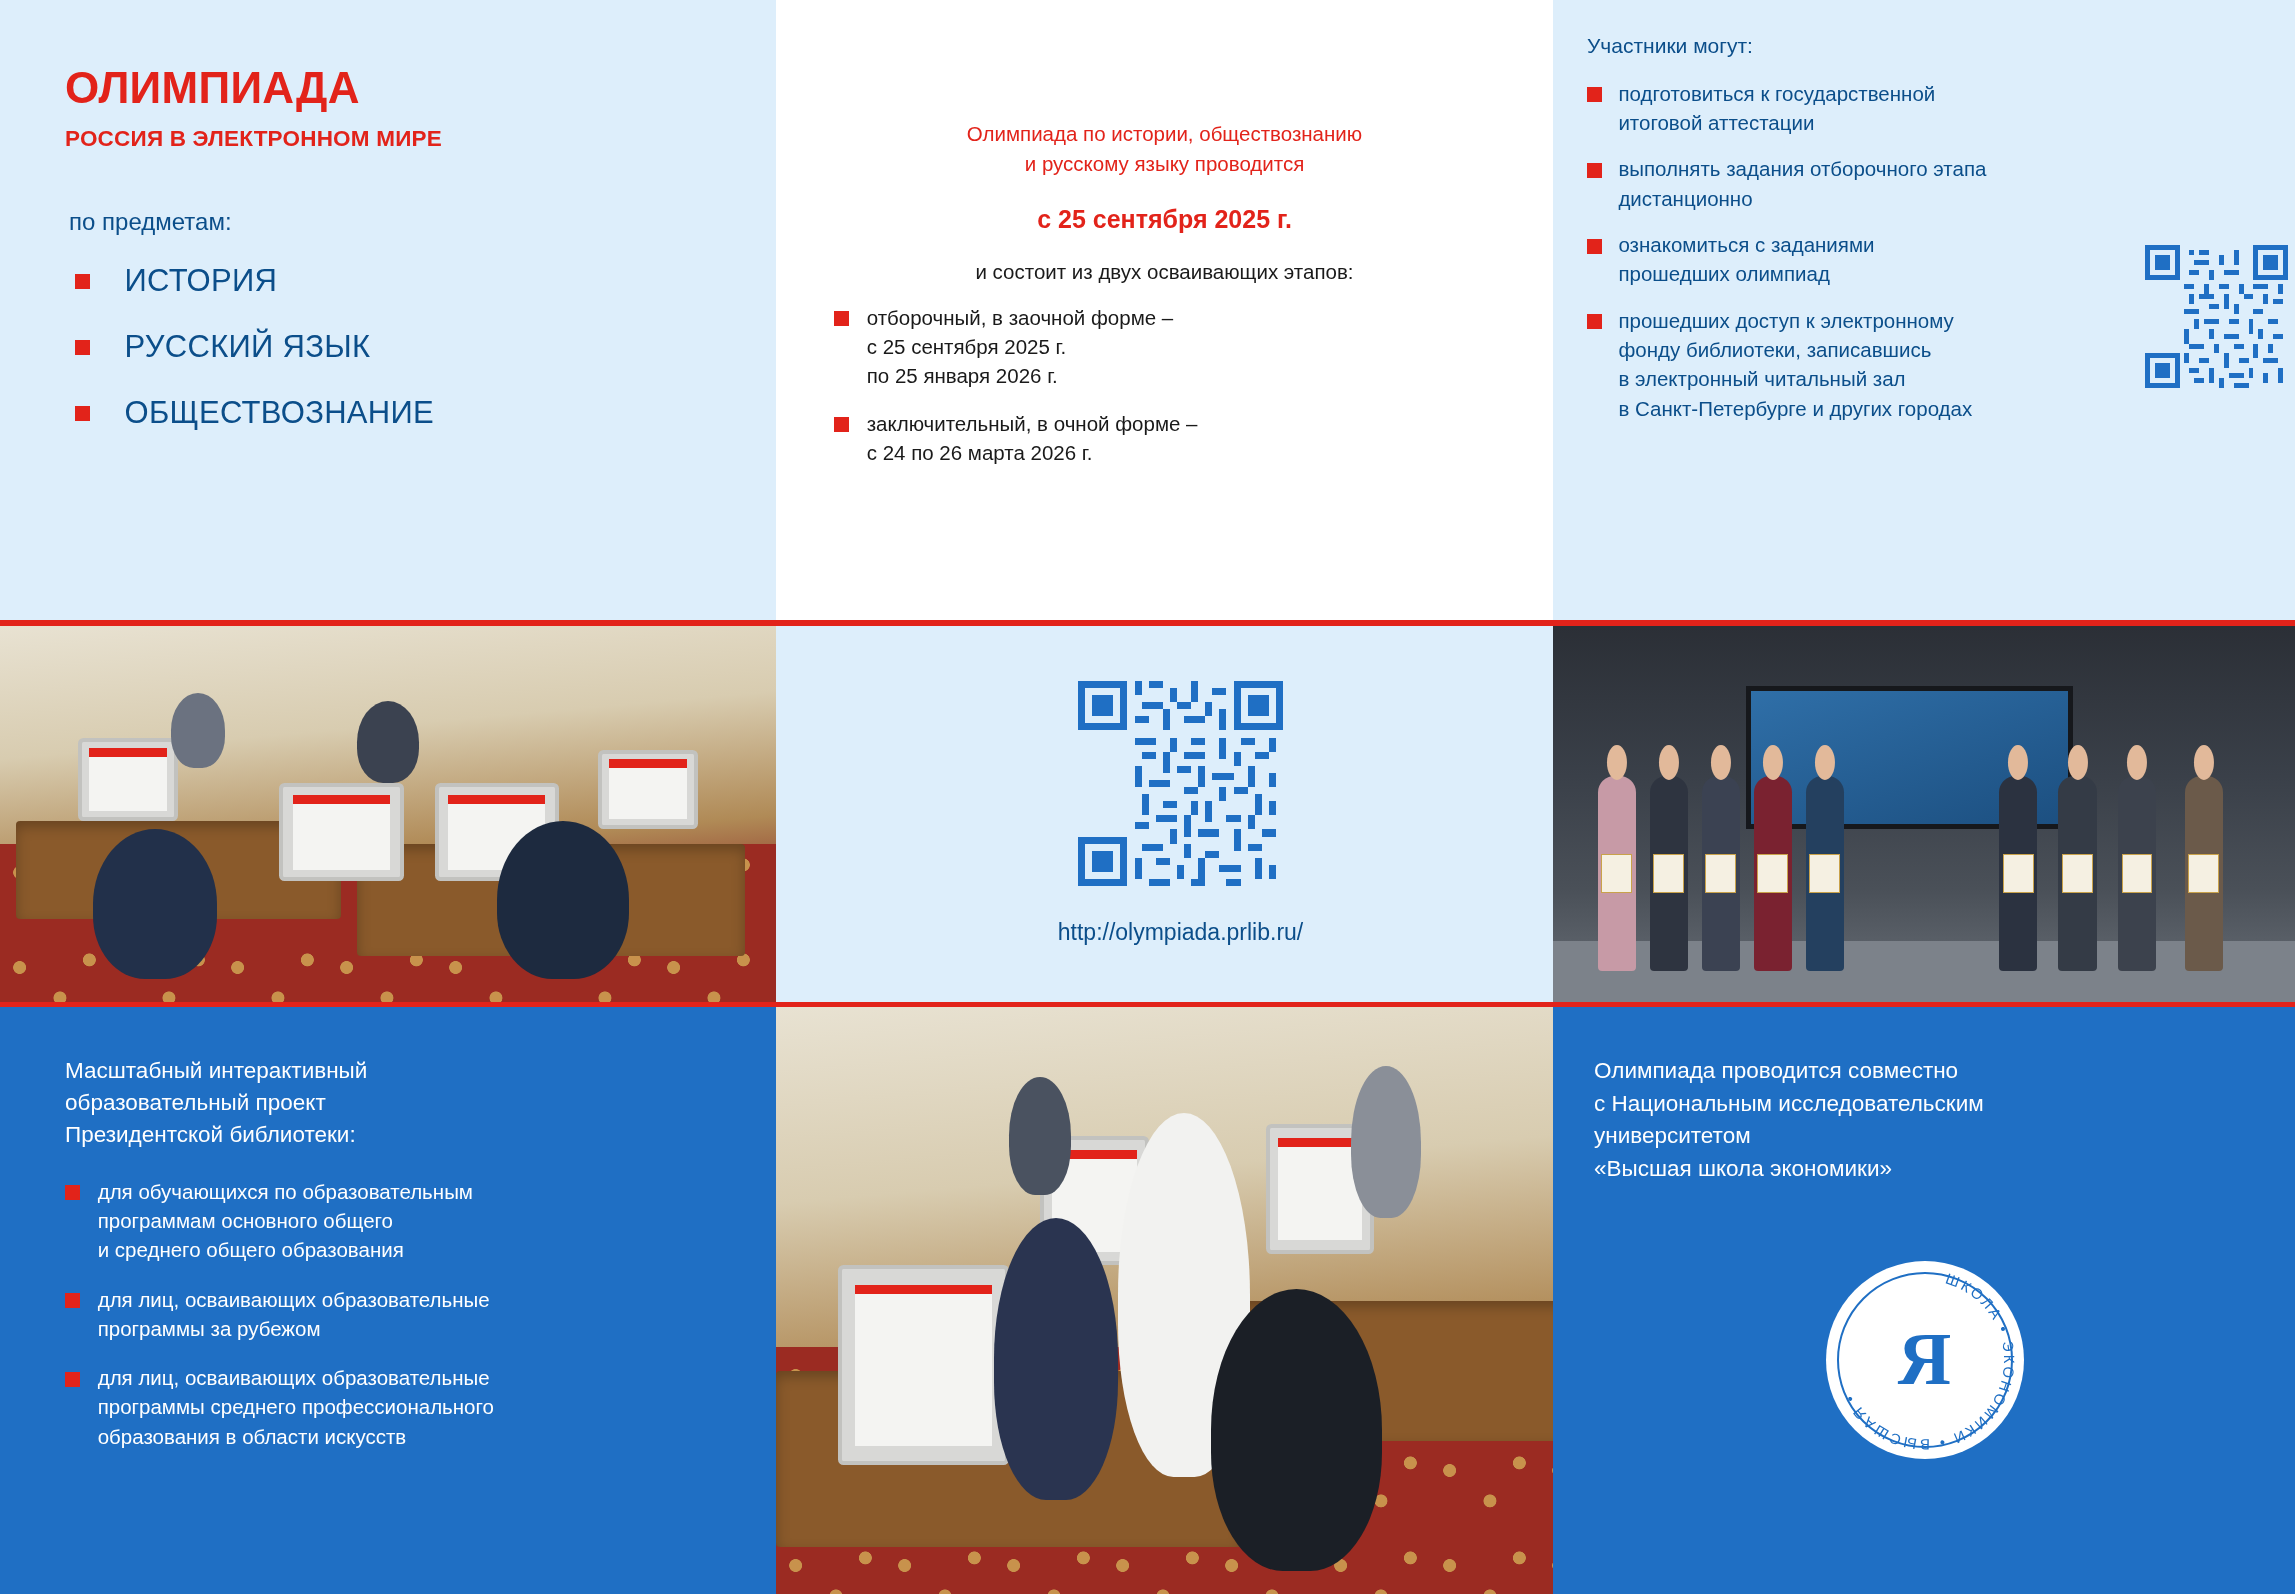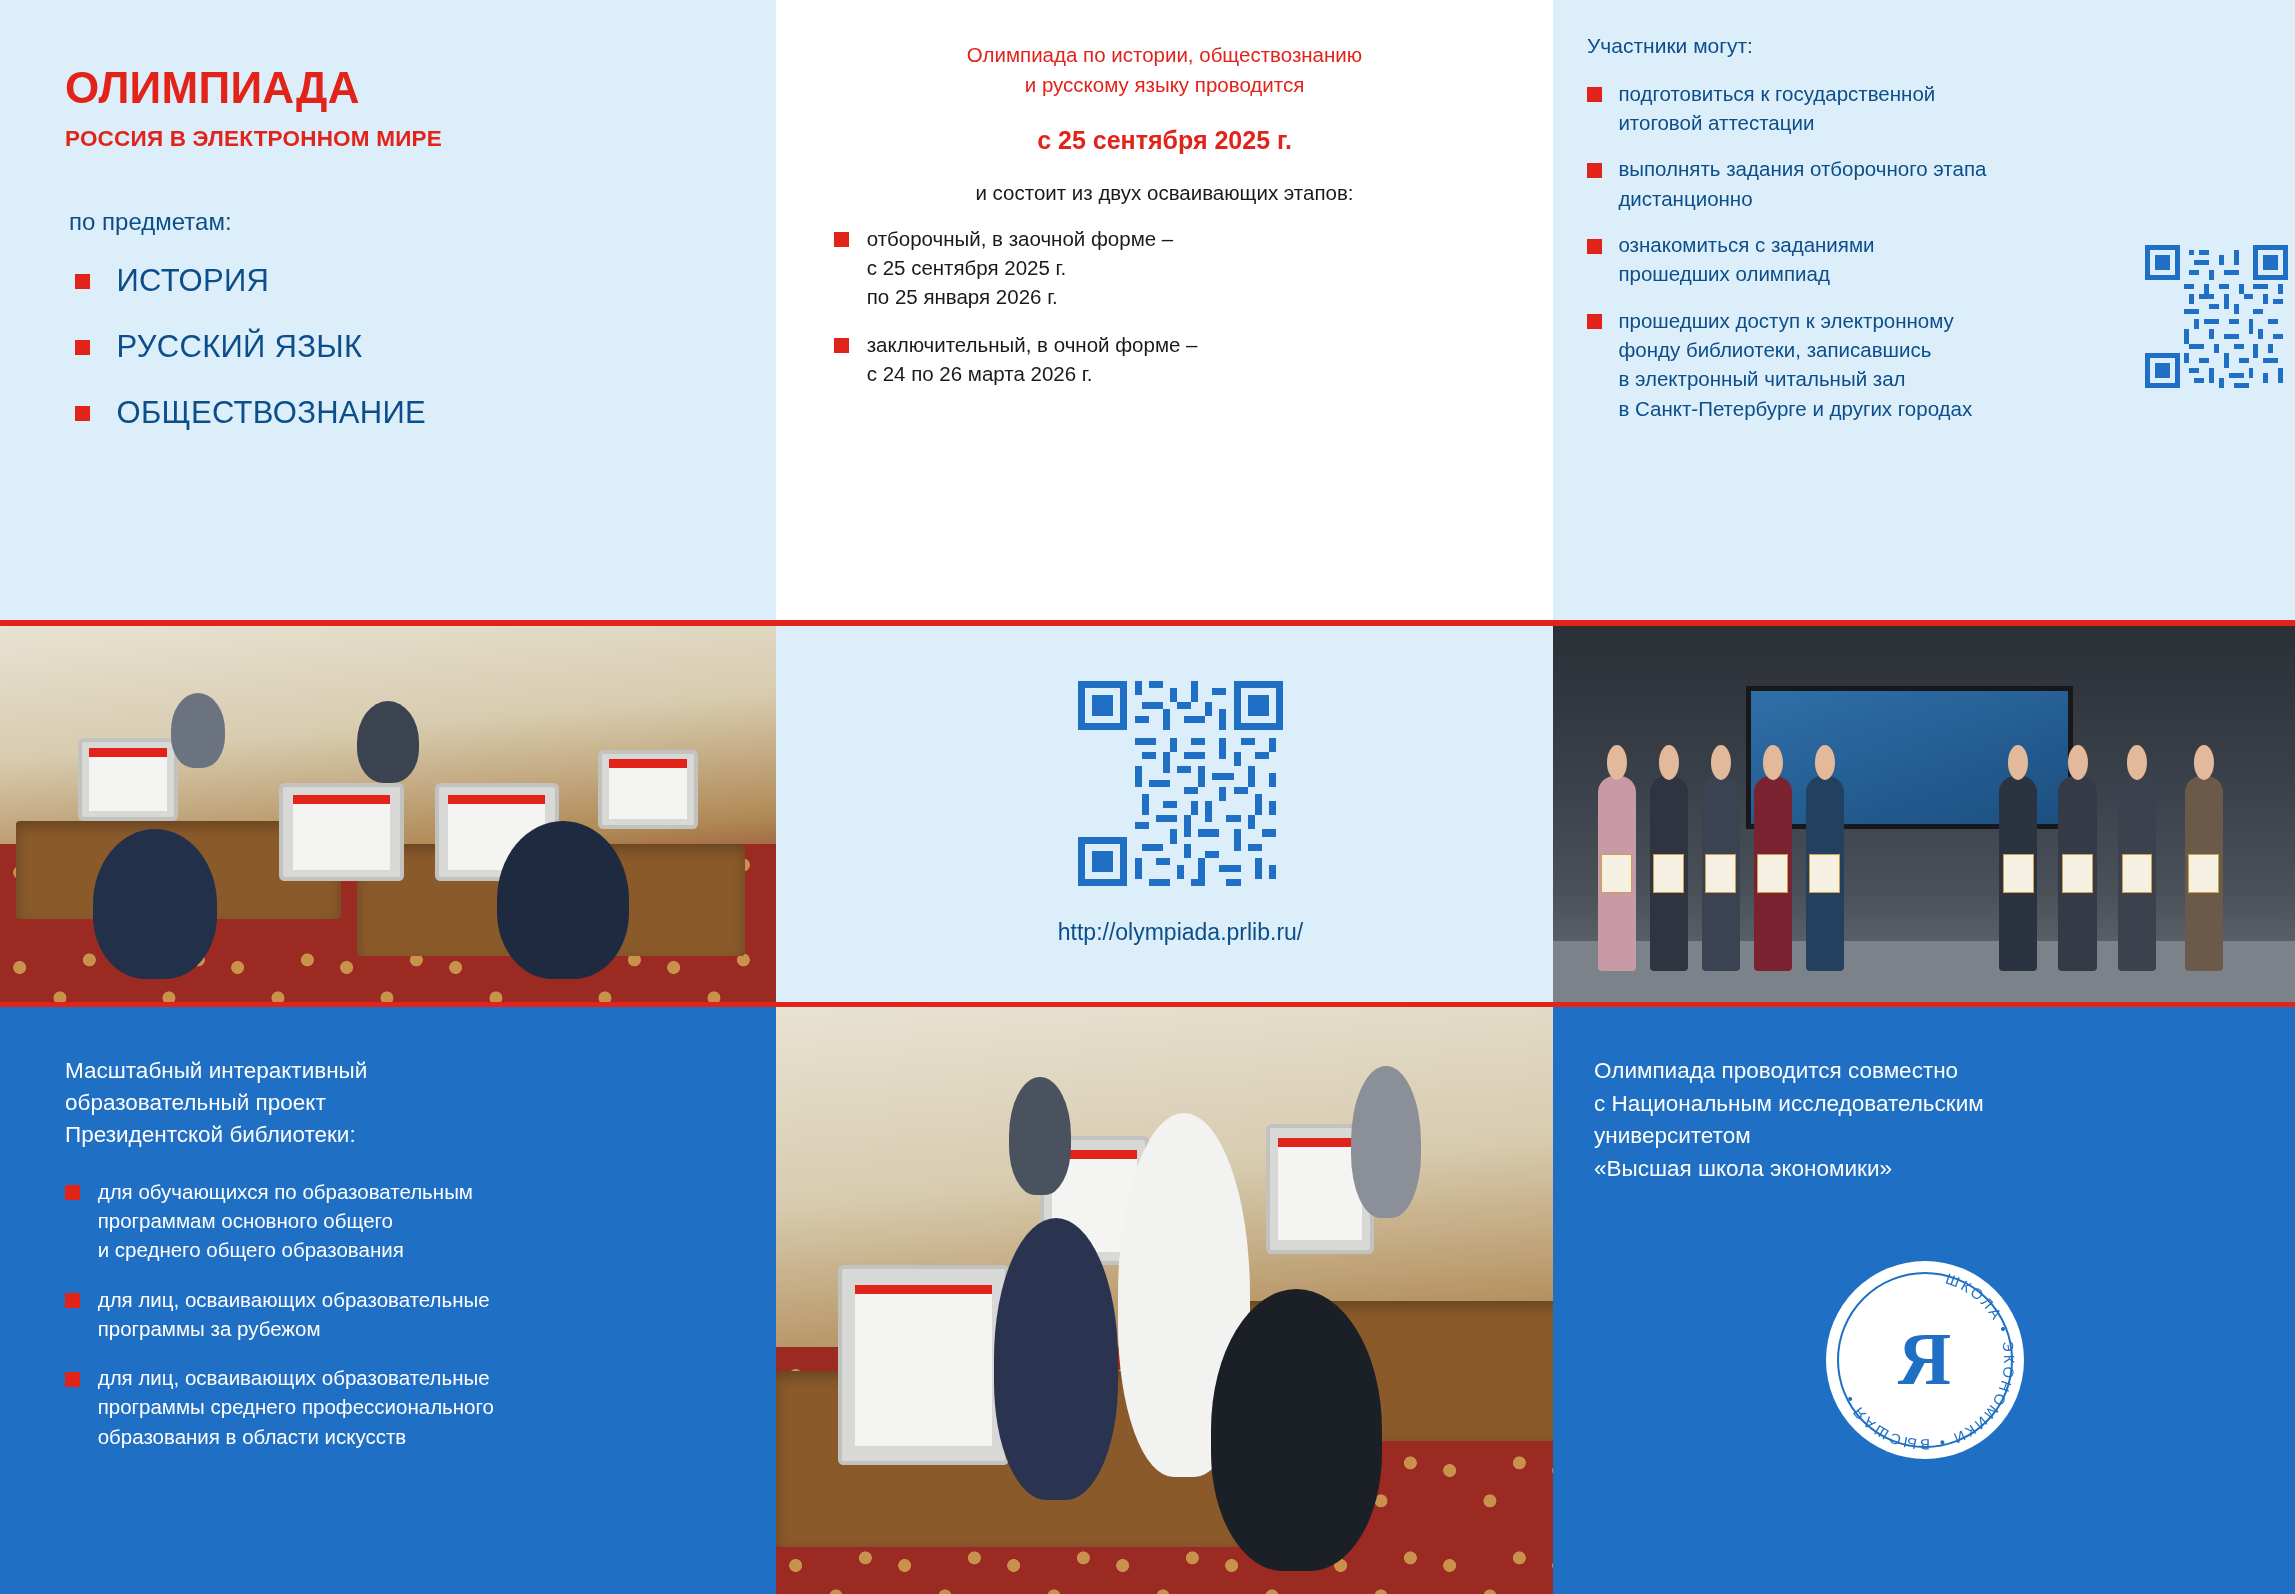--- a/index.html
+++ b/index.html
@@ -40,36 +40,37 @@
     color: #0b4e8a;
     font-size: 24px;
     margin-top: 56px;
     margin-left: 4.1px;
   }
   .subject-list { margin-top: 27px; }
   .subject-item {
     display: flex;
     align-items: center;
     margin-bottom: 30px;
+    gap: 8px;
   }
   .sq {
     width: 15px; height: 15px;
     background: #e2231a;
     flex: 0 0 auto;
   }
   .subject-item .sq { margin-left: 9.5px; margin-right: 27px; }
   .subject-text {
     color: #0b4e8a;
     font-size: 31px;
     letter-spacing: 0.3px;
   }
 
   .top-mid {
     background: #ffffff;
-    padding: 40px 41px 0 41px;
+    padding: 119px 41px 0 41px;
   }
   .mid-head {
     color: #e2231a;
     font-size: 20.5px;
     text-align: center;
     line-height: 1.45;
   }
   .mid-dates {
     color: #e2231a;
     font-size: 25px;

